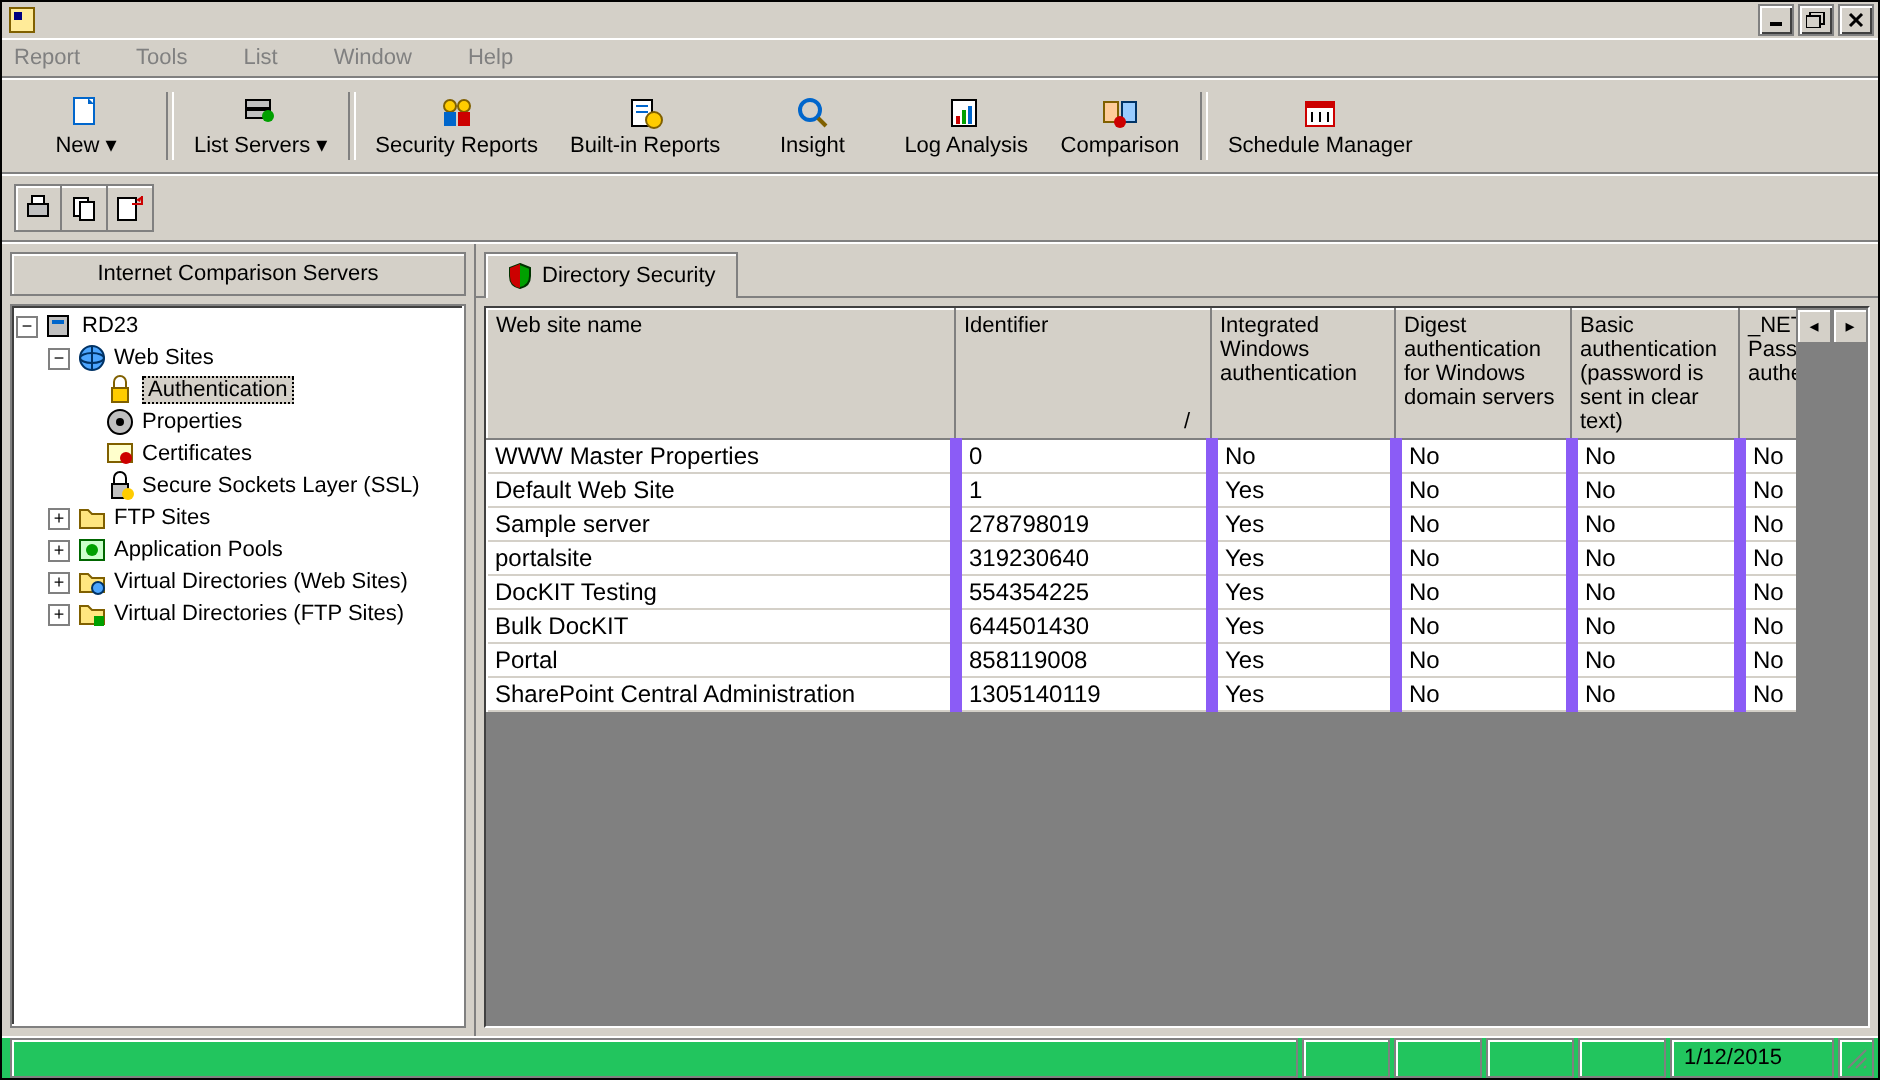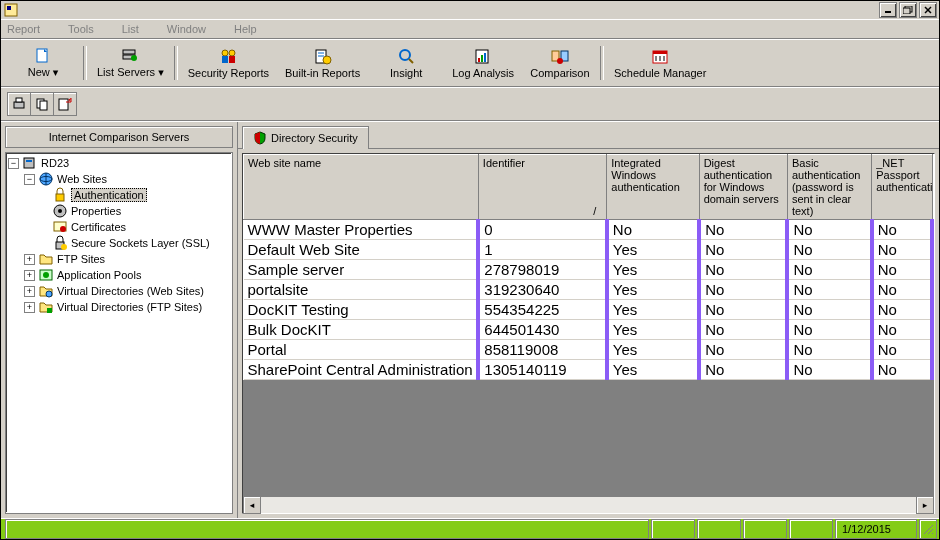--- a/index.html
+++ b/index.html
@@ -23,30 +23,30 @@
 .leftpane{width:236px;display:flex;flex-direction:column;background:#d4d0c8;border-right:1px solid #808080}
 .panehdr{height:20px;background:#d4d0c8;border:1px solid #808080;box-shadow:inset 1px 1px #fff;display:flex;align-items:center;justify-content:center;margin:4px 4px 0 4px;font-size:11px}
 .tree{flex:1;background:#fff;border:1px solid #808080;margin:4px;overflow:auto;padding:2px 0;box-shadow:inset -1px -1px #fff,inset 1px 1px #404040}
 .treerow{display:flex;align-items:center;height:16px;white-space:nowrap}
 .expander{width:9px;height:9px;border:1px solid #808080;display:inline-flex;align-items:center;justify-content:center;font-size:9px;line-height:9px;margin-right:3px;background:#fff}
 .ticon2{width:16px;height:16px;margin-right:3px;display:inline-flex;align-items:center;justify-content:center}
 .treerow.selected .lbl{background:#d4d0c8;border:1px dotted #000;padding:0 2px}
 .rightpane{flex:1;display:flex;flex-direction:column;background:#808080;min-width:0}
 .tabbar{height:24px;display:flex;align-items:flex-end;background:#d4d0c8;padding:2px 4px 0 4px;border-bottom:1px solid #808080}
 .tab{height:22px;background:#d4d0c8;border:1px solid #808080;border-bottom:none;box-shadow:inset 1px 1px #fff;display:flex;align-items:center;padding:0 10px;gap:4px;position:relative;top:1px}
-.gridwrap{flex:1;display:flex;flex-direction:column;background:#808080;margin:4px;min-height:0;border:1px solid #404040;border-right-color:#fff;border-bottom-color:#fff}
+.gridwrap{flex:1;display:flex;flex-direction:row;background:#808080;margin:4px;min-height:0;border:1px solid #404040;border-right-color:#fff;border-bottom-color:#fff}
 .grid{flex:1;overflow:hidden;display:flex;flex-direction:column;min-height:0}
 table{border-collapse:collapse;width:100%;background:#fff;table-layout:fixed}
 th{background:#d4d0c8;border:1px solid #808080;border-top-color:#fff;border-left-color:#fff;font-weight:normal;text-align:left;padding:2px 4px;vertical-align:top;height:58px;font-size:11px;overflow:hidden}
-td{border-bottom:1px solid #d4d0c8;border-right:4px solid #8b5cf6;padding:1px 4px;font-size:15px;height:14px;overflow:hidden;white-space:nowrap}
+td{border-bottom:1px solid #d4d0c8;border-right:6px solid #8b5cf6;padding:1px 4px;font-size:12px;height:14px;overflow:hidden;white-space:nowrap}
 .gridrest{flex:1;background:#808080}
 .hscroll{height:16px;background:#d4d0c8;display:flex;align-items:center;border-top:1px solid #808080}
 .sbtn{width:16px;height:16px;background:#d4d0c8;border:1px solid #808080;box-shadow:inset 1px 1px #fff;display:flex;align-items:center;justify-content:center;font-size:9px}
 .strack{flex:1;height:16px;background:repeating-conic-gradient(#d4d0c8 0% 25%,#fff 0% 50%) 50%/2px 2px}
-.statusbar{height:20px;background:#84cc16;border-top:1px solid #fff;display:flex;align-items:center;padding:0 2px}
+.statusbar{height:20px;background:#22c55e;border-top:1px solid #fff;display:flex;align-items:center;padding:0 2px}
 .statusbar .cell{height:18px;border:1px solid #808080;box-shadow:inset 1px 1px #fff;margin-left:2px;display:flex;align-items:center;padding:0 6px;font-size:11px}
 .statusbar .big{flex:1}
 svg{display:block}
 th .sortslash{position:absolute;right:10px;bottom:2px;font-size:11px;color:#000}
 th{position:relative}
 </style>
 </head>
 <body>
 
 <div class="window">

